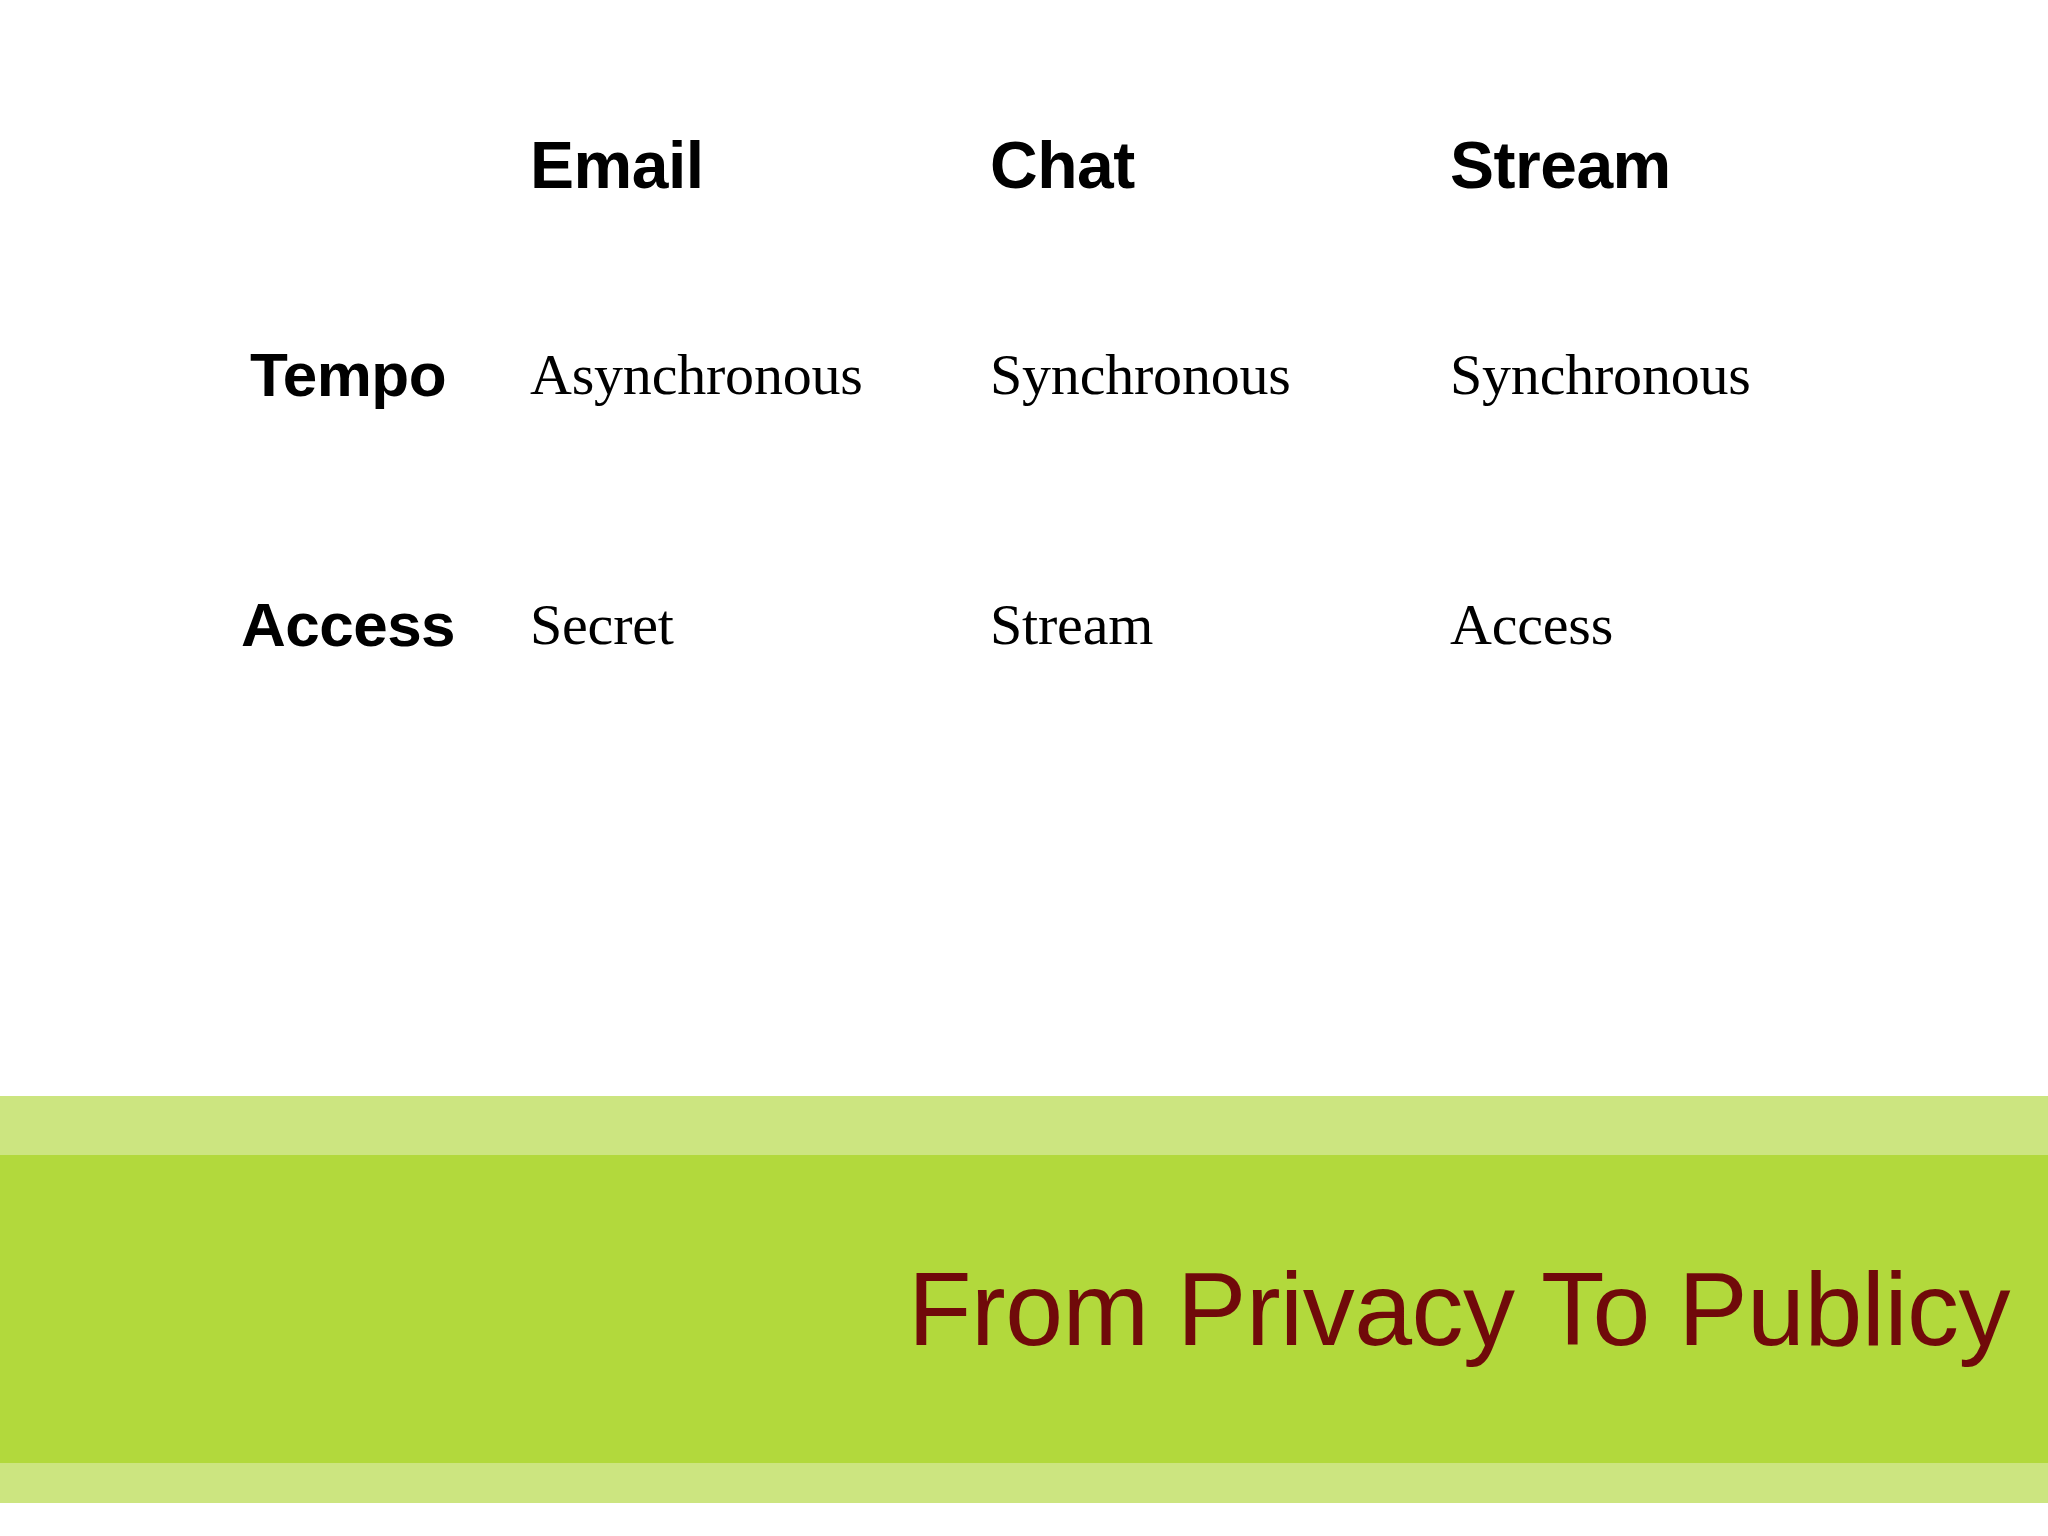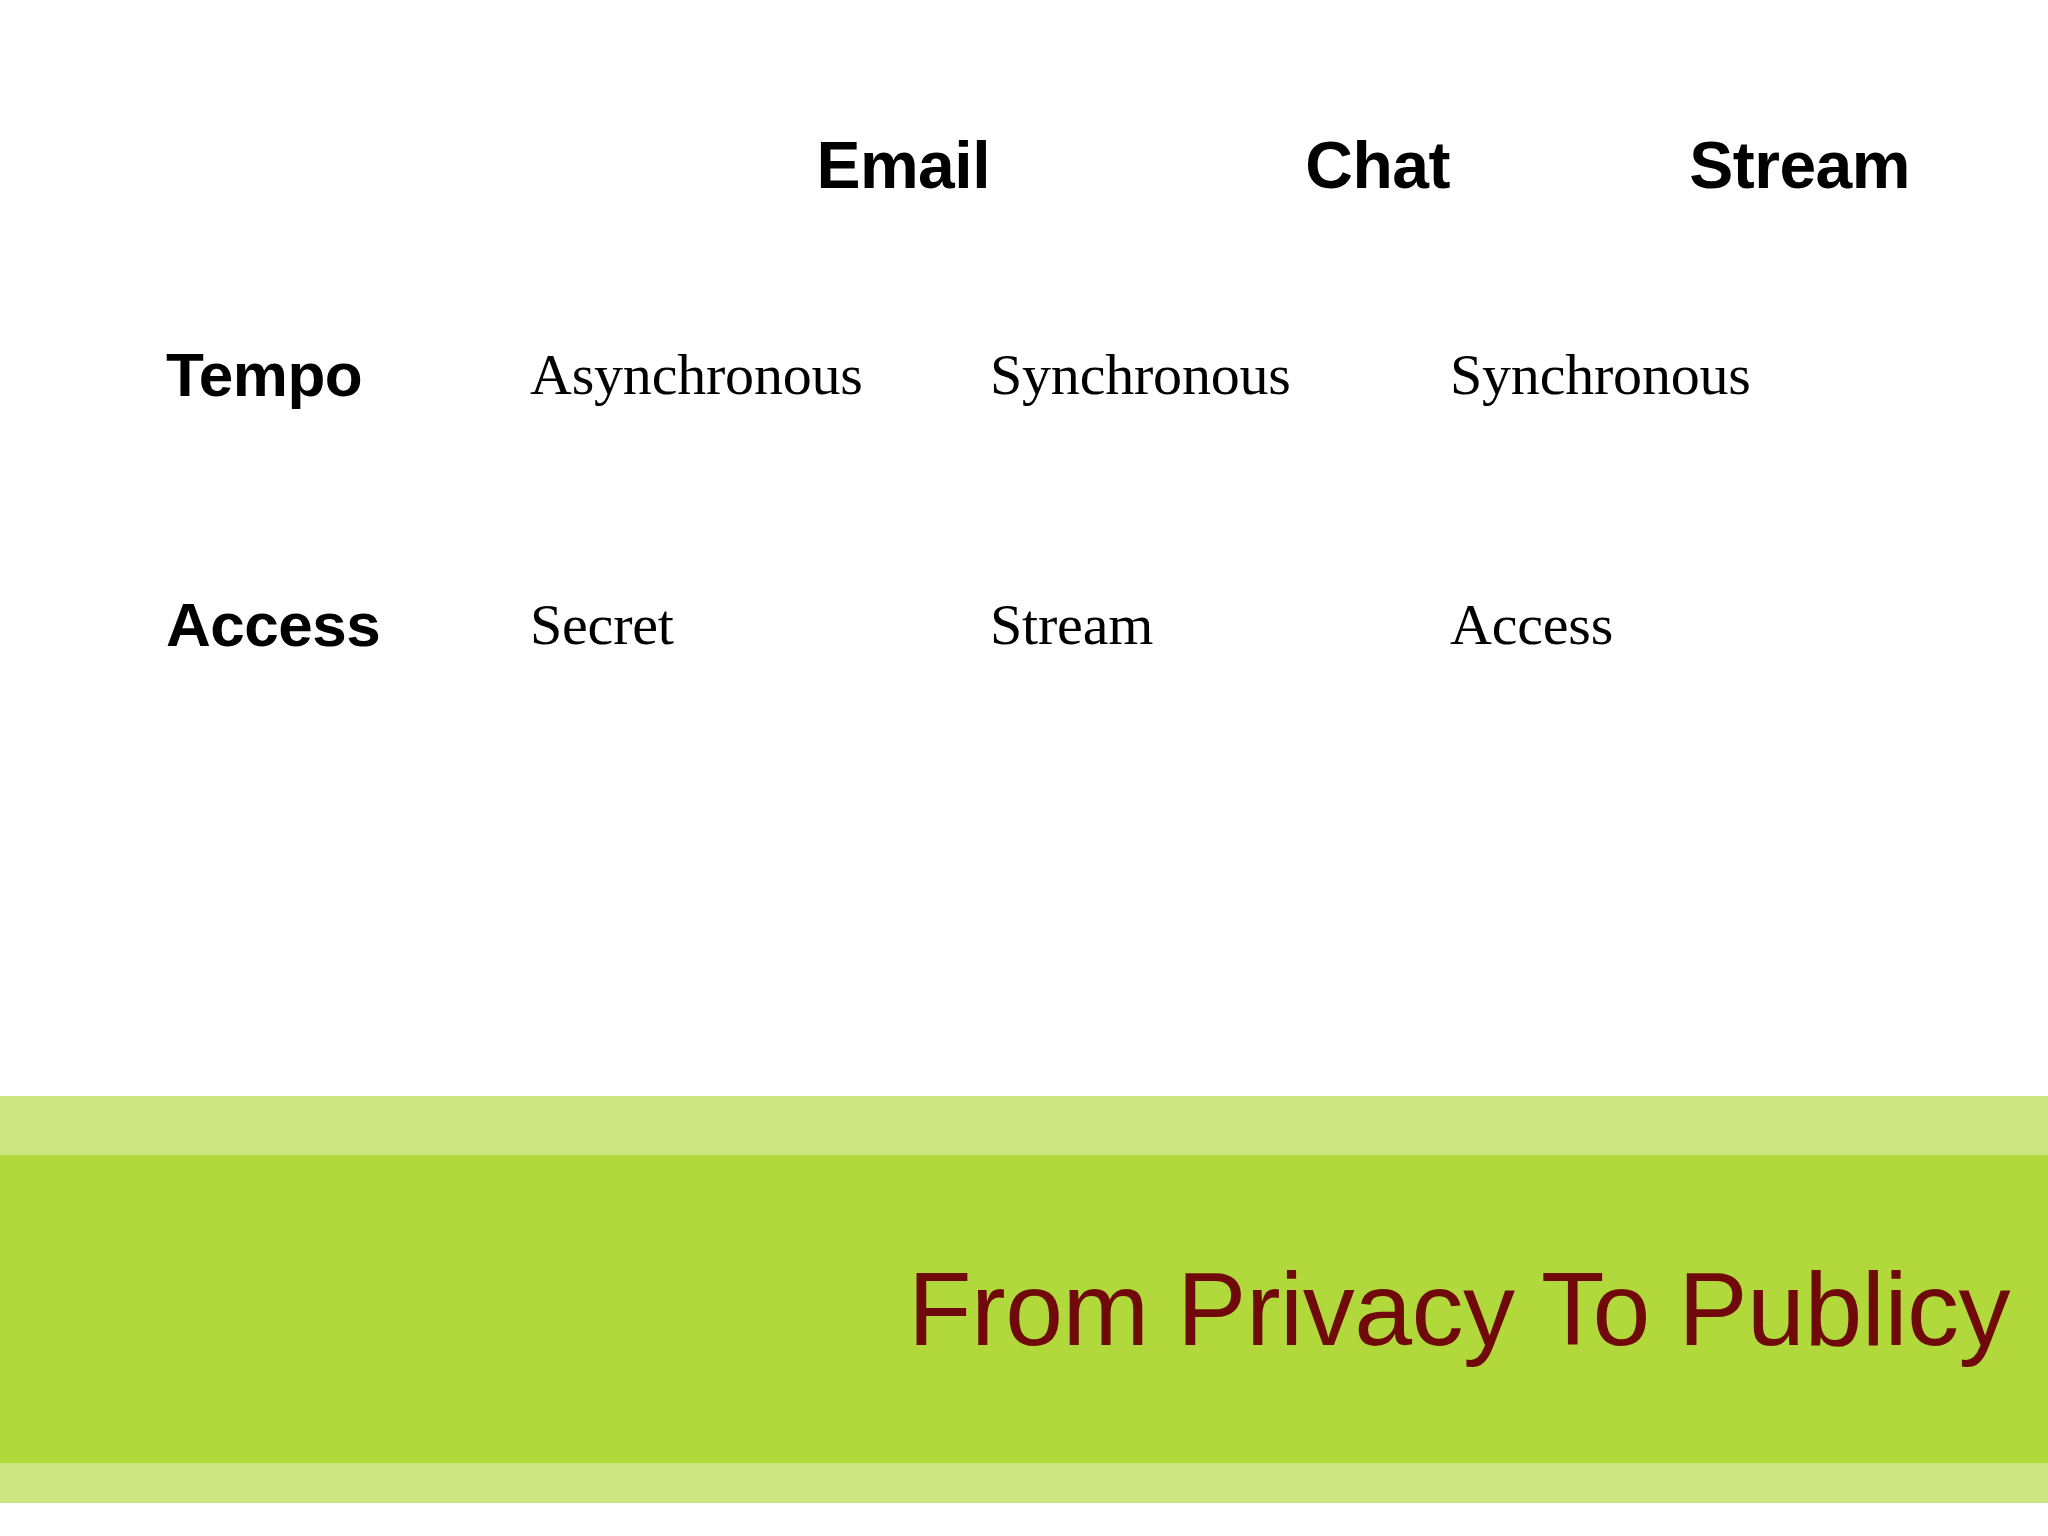--- a/index.html
+++ b/index.html
@@ -52,36 +52,36 @@
     vertical-align: middle;
     color: #000000;
   }
 
   
   .hdr-row th {
     height: 170px;
     font-size: 66px;
     font-weight: bold;
     letter-spacing: -0.5px;
-    text-align: right;
+    text-align: left;
     line-height: 1;
   }
   .hdr-row th.corner { font-size: 0; }
 
   
   .body-row { }
   .body-row td {
     height: 250px;
     line-height: 1;
   }
   .row-label {
     font-size: 62px;
     font-weight: bold;
     letter-spacing: -0.5px;
-    text-align: left;
+    text-align: center;
     padding-left: 16px !important;
     white-space: nowrap;
   }
   .cell-value {
     font-size: 58px;
     font-weight: normal;
     text-align: left;
     white-space: nowrap;
     letter-spacing: -0.2px;
     font-family: Liberation Serif, serif;

